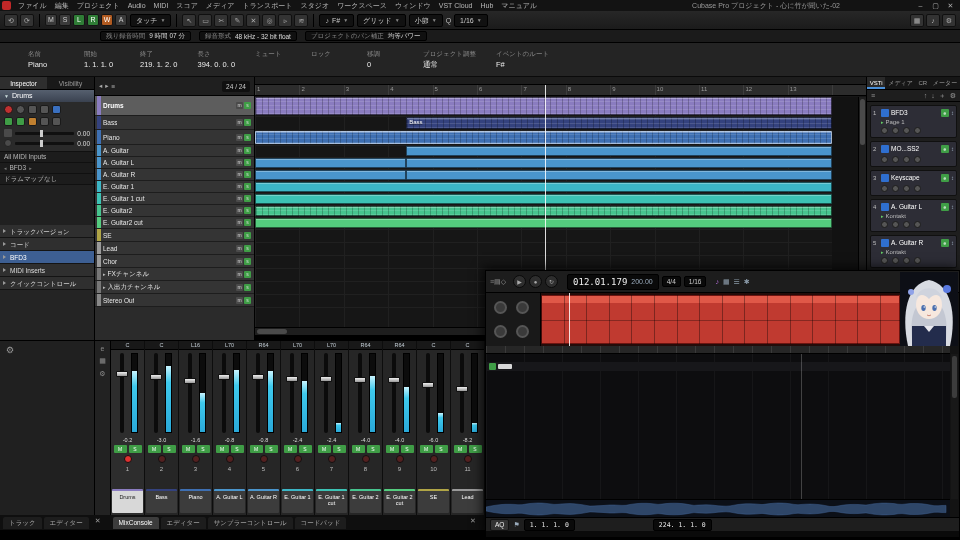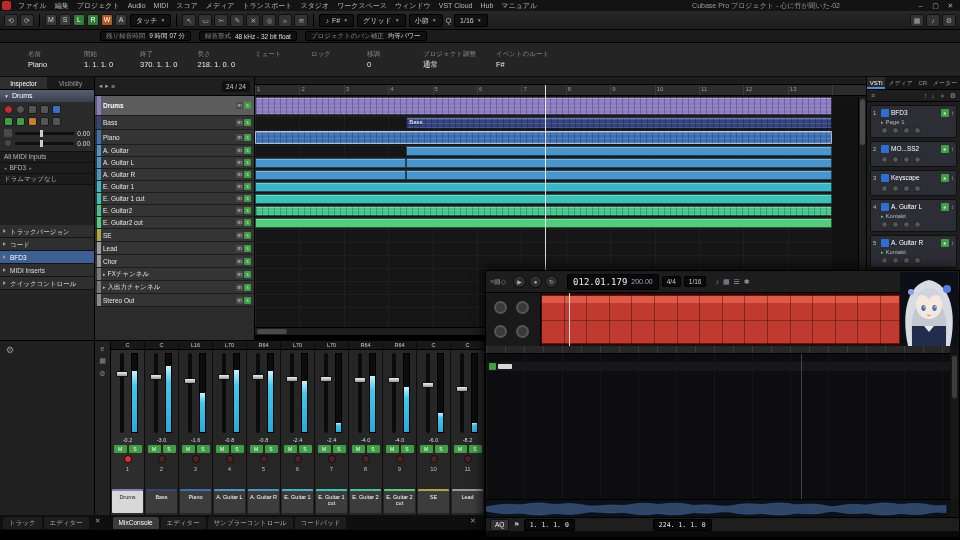--- a/index.html
+++ b/index.html
@@ -284,25 +284,25 @@
     <div class="info-field">
       <div class="info-label">名前</div>
       <div class="info-value">Piano</div>
     </div>
     <div class="info-field">
       <div class="info-label">開始</div>
       <div class="info-value">1. 1. 1. 0</div>
     </div>
     <div class="info-field">
       <div class="info-label">終了</div>
-      <div class="info-value">370. 1. 1. 0</div>
+      <div class="info-value">219. 1. 2. 0</div>
     </div>
     <div class="info-field">
       <div class="info-label">長さ</div>
-      <div class="info-value">218. 1. 0. 0</div>
+      <div class="info-value">394. 0. 0. 0</div>
     </div>
     <div class="info-field">
       <div class="info-label">ミュート</div>
       <div class="info-value"></div>
     </div>
     <div class="info-field">
       <div class="info-label">ロック</div>
       <div class="info-value"></div>
     </div>
     <div class="info-field">

